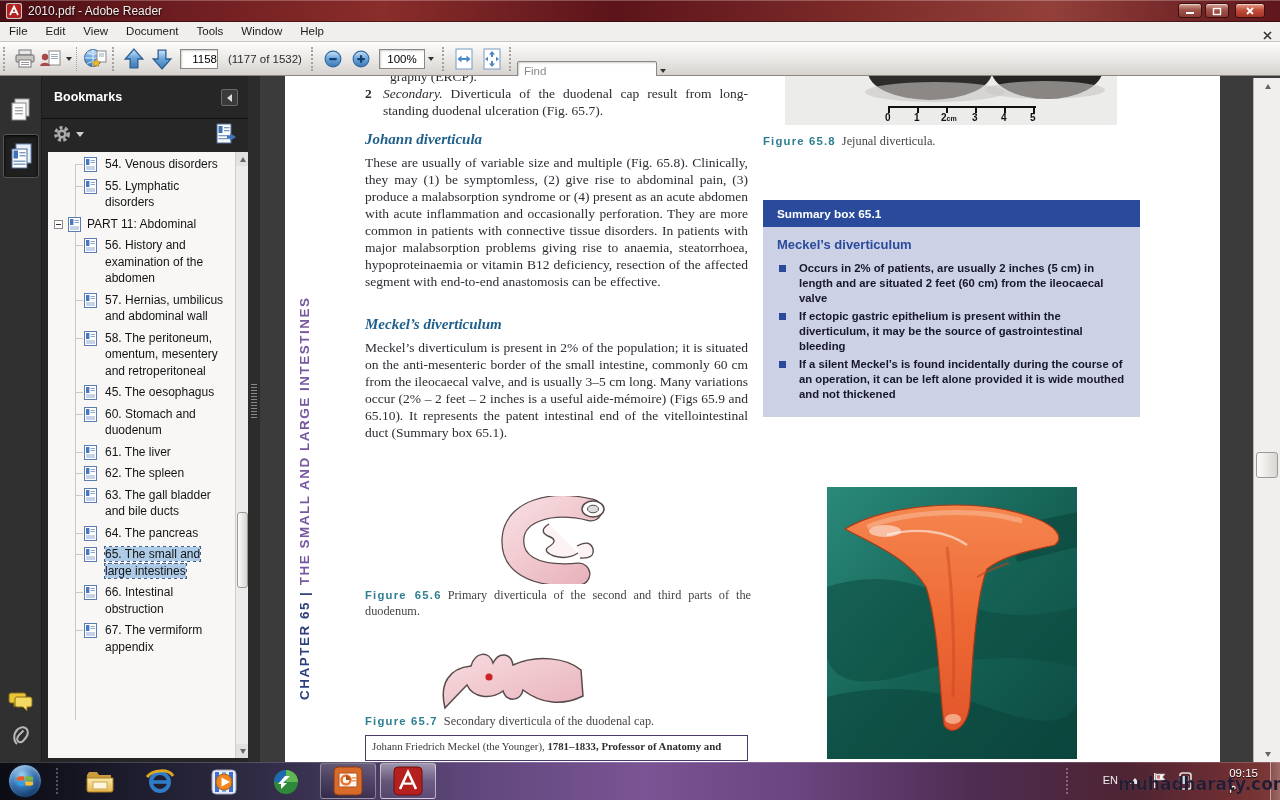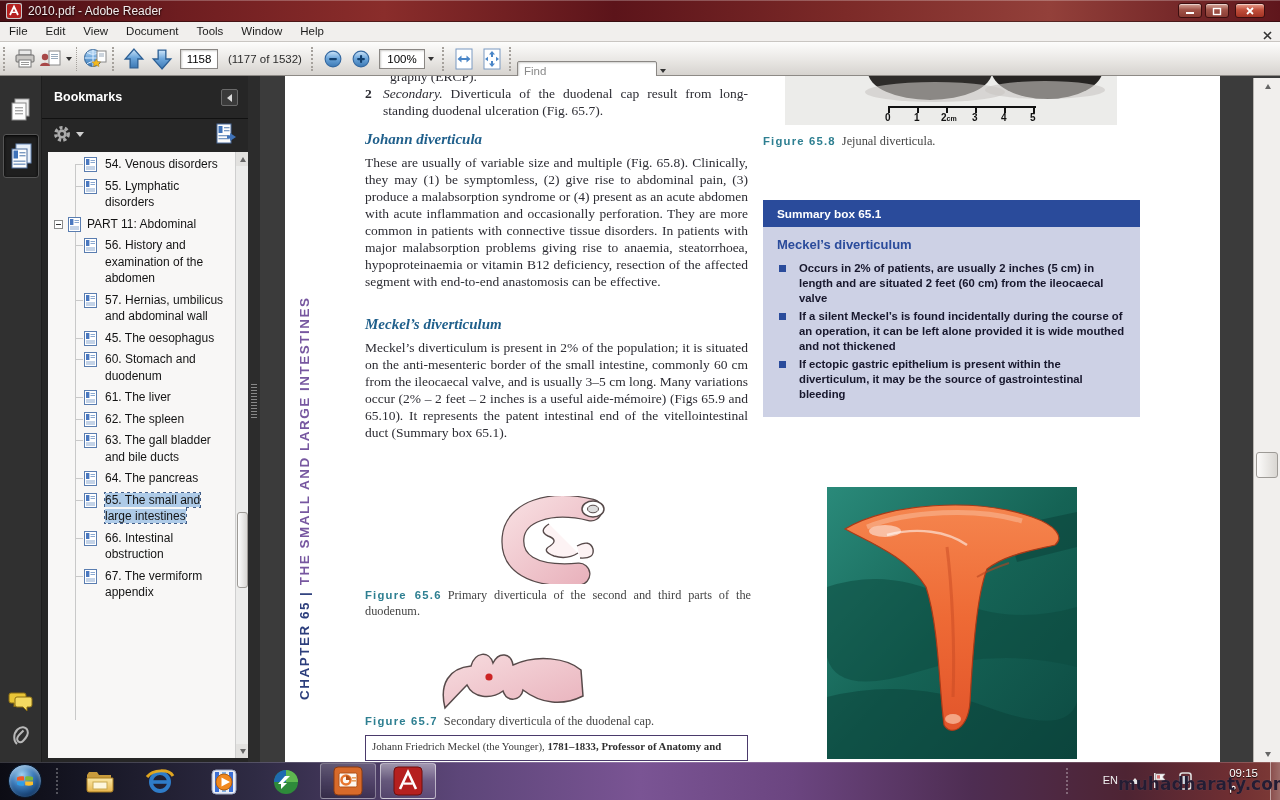--- a/index.html
+++ b/index.html
@@ -25,21 +25,21 @@
   .menubar-close { position:absolute; right:8px; top:4px; }
 
   
   .toolbar { position:absolute; left:0; top:42px; width:1280px; height:34px;
     background:linear-gradient(#fdfdfc,#e9e7e4 55%,#d6d3cf); border-bottom:1px solid #8d8a86;
     display:flex; align-items:center; }
   .tgrip { width:5px; height:24px; margin:0 3px; border-left:2px dotted #a5a19c; }
   .tsep { width:1px; height:24px; margin:0 4px; border-left:1px dotted #a5a19c; }
   .tbtn { height:28px; min-width:28px; display:flex; align-items:center; justify-content:center; border-radius:3px; }
   .tcaret { width:0; height:0; border-left:3.5px solid transparent; border-right:3.5px solid transparent; border-top:4px solid #333; margin-left:3px; }
-  .pagefield { width:38px; height:20px; border:1px solid #8a8784; background:#fff; font-size:11.5px; text-align:center;
+  .pagefield { width:38px; height:20px; border:1px solid #8a8784; background:#fff; font-size:11.5px; text-align:right;
     font-family:"Liberation Sans",sans-serif; box-shadow:inset 1px 1px 2px #cfcecc; margin:8px 4px; }
   .pagecount { font-size:11.5px; color:#2c2c2c; margin:0 6px; }
   .zoombox { width:46px; height:20px; border:1px solid #8a8784; background:#fff; font-size:11.5px;
     display:flex; align-items:center; justify-content:center; box-shadow:inset 1px 1px 2px #cfcecc; margin-left:4px; }
   .findwrap { display:flex; align-items:center;margin-top:24px; }
   .findbox { width:140px; height:20px; border:1px solid #8a8784; background:#fff; font-size:11.5px; padding:0 6px;
     font-family:"Liberation Sans",sans-serif; box-shadow:inset 1px 1px 2px #cfcecc; border-radius:2px; }
   .findbox::placeholder { color:#8a8a8a; }
 
   
@@ -431,20 +431,31 @@
       </div>
       <div class="bm-item">
         <svg class="bm-ico" width="13" height="15" viewBox="0 0 13 15">
             <rect x=".5" y=".5" width="12" height="14" fill="#fff" stroke="#5a7db0"></rect>
             <rect x="2" y="2" width="3.4" height="6" fill="#4a78c0"></rect>
             <rect x="6.5" y="3" width="4.5" height="1" fill="#8aa8d0"></rect>
             <rect x="6.5" y="5" width="4.5" height="1" fill="#8aa8d0"></rect>
             <rect x="2" y="9.5" width="9" height="1" fill="#8aa8d0"></rect>
             <rect x="2" y="11.5" width="9" height="1" fill="#8aa8d0"></rect>
           </svg>
+        <span class="bm-label">58. The peritoneum, omentum, mesentery and retroperitoneal</span>
+      </div>
+      <div class="bm-item">
+        <svg class="bm-ico" width="13" height="15" viewBox="0 0 13 15">
+            <rect x=".5" y=".5" width="12" height="14" fill="#fff" stroke="#5a7db0"></rect>
+            <rect x="2" y="2" width="3.4" height="6" fill="#4a78c0"></rect>
+            <rect x="6.5" y="3" width="4.5" height="1" fill="#8aa8d0"></rect>
+            <rect x="6.5" y="5" width="4.5" height="1" fill="#8aa8d0"></rect>
+            <rect x="2" y="9.5" width="9" height="1" fill="#8aa8d0"></rect>
+            <rect x="2" y="11.5" width="9" height="1" fill="#8aa8d0"></rect>
+          </svg>
         <span class="bm-label">45. The oesophagus</span>
       </div>
       <div class="bm-item">
         <svg class="bm-ico" width="13" height="15" viewBox="0 0 13 15">
             <rect x=".5" y=".5" width="12" height="14" fill="#fff" stroke="#5a7db0"></rect>
             <rect x="2" y="2" width="3.4" height="6" fill="#4a78c0"></rect>
             <rect x="6.5" y="3" width="4.5" height="1" fill="#8aa8d0"></rect>
             <rect x="6.5" y="5" width="4.5" height="1" fill="#8aa8d0"></rect>
             <rect x="2" y="9.5" width="9" height="1" fill="#8aa8d0"></rect>
             <rect x="2" y="11.5" width="9" height="1" fill="#8aa8d0"></rect>
@@ -610,22 +621,22 @@
       </div>
       <div class="caption" style="left:478px;top:57px;width:370px;">
         <span class="figlabel">Figure 65.8</span><span>Jejunal diverticula.</span>
       </div>
 
       <div class="summary">
         <div class="summary-header">Summary box 65.1</div>
         <div class="summary-body">
           <div class="summary-title">Meckel’s diverticulum</div>
           <div class="sbullet">Occurs in 2% of patients, are usually 2 inches (5 cm) in length and are situated 2 feet (60 cm) from the ileocaecal valve</div>
+          <div class="sbullet">If ectopic gastric epithelium is present within the diverticulum, it may be the source of gastrointestinal bleeding</div>
           <div class="sbullet">If a silent Meckel’s is found incidentally during the course of an operation, it can be left alone provided it is wide mouthed and not thickened</div>
-          <div class="sbullet">If ectopic gastric epithelium is present within the diverticulum, it may be the source of gastrointestinal bleeding</div>
         </div>
       </div>
 
       <div class="photo659">
         <svg width="250" height="272" viewBox="0 0 250 272">
           <rect width="250" height="272" fill="url(#g-teal)"></rect>
           <path d="M0,100 Q60,80 120,110 T250,120 L250,180 Q170,160 90,185 T0,170 Z" fill="#0c4a40" opacity=".55"></path>
           <path d="M0,210 Q80,190 160,220 T250,215 L250,272 L0,272 Z" fill="#0a3f37" opacity=".5"></path>
           <path d="M180,40 L250,25 L250,60 L190,75 Z" fill="#0b443c" opacity=".6"></path>
           <path d="M18,42 C60,16 150,10 205,30 C228,38 238,50 228,58 C202,64 178,68 160,82 C150,108 146,160 143,215 C141,242 124,250 117,238 C112,200 112,140 99,100 C80,70 44,56 18,42 Z" fill="url(#g-orange)" stroke="#a83a18" stroke-width="1.2"></path>

